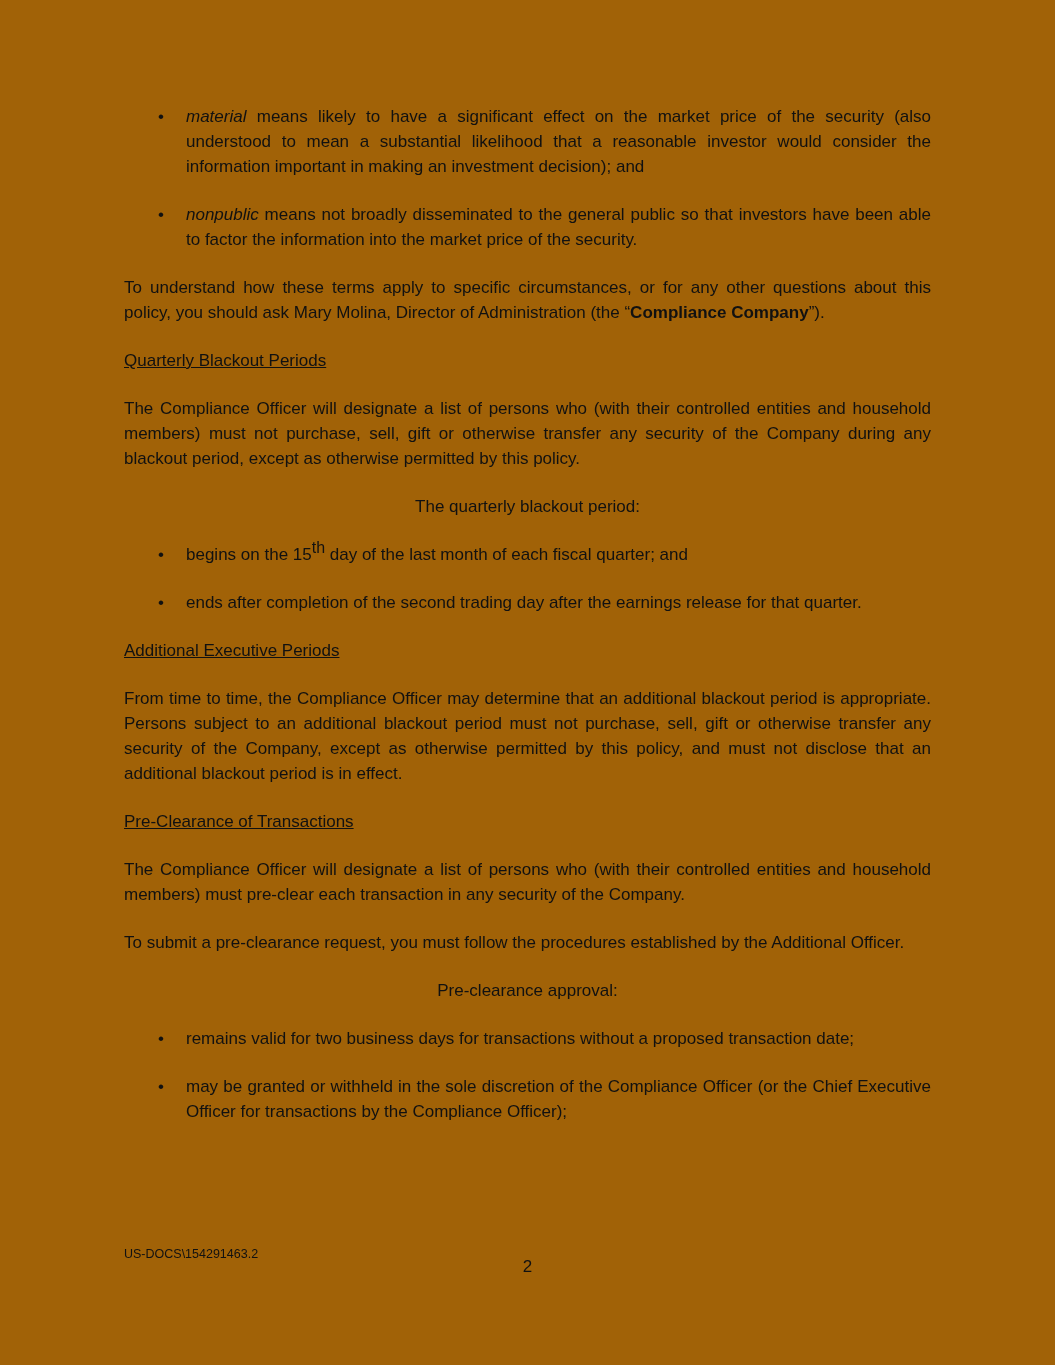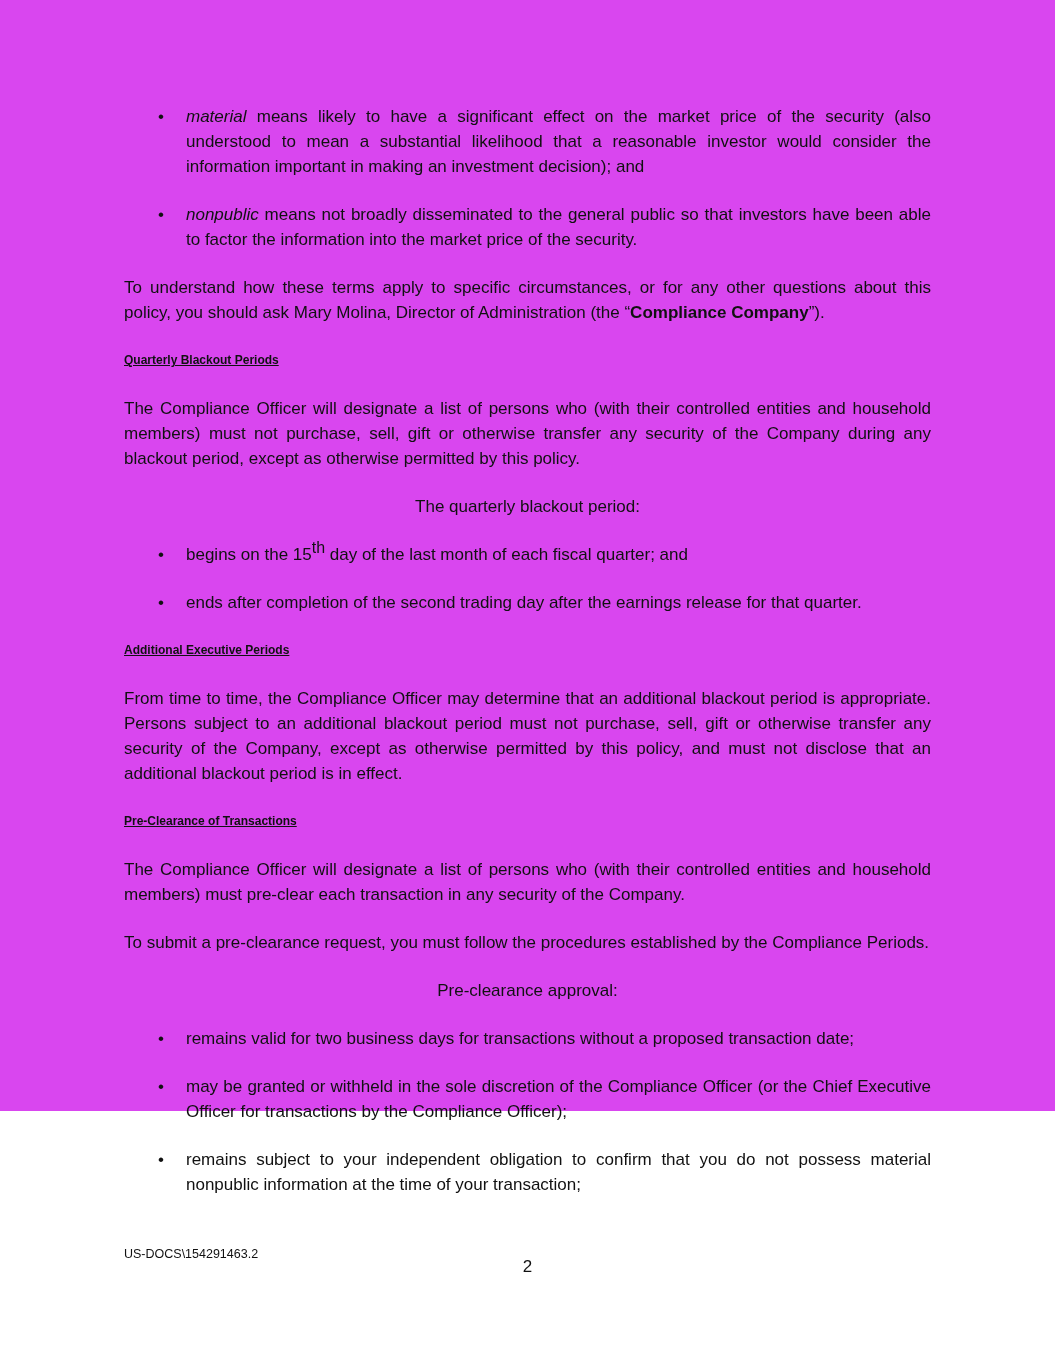--- a/index.html
+++ b/index.html
@@ -8,40 +8,40 @@
     width: 1055px;
     height: 1365px;
     font-family: "Liberation Sans", sans-serif;
     color: #111111;
     position: relative;
     overflow: hidden;
   }
   .page {
     position: relative;
     width: 1055px;
-    height: 1111px;
-    background: #d946ef;
+    height: 1365px;
+    background: #a16207;
   }
   .content {
     position: absolute;
     top: 104px;
     left: 124px;
     width: 807px;
     font-size: 17px;
     line-height: 25px;
   }
   p {
     text-align: justify;
     margin: 0 0 23px 0;
   }
   p.no-justify { text-align: center; }
   h2 {
-    font-size: 12px;
+    font-size: 17px;
     line-height: 25px;
-    font-weight: 700;
+    font-weight: 400;
     text-decoration: underline;
     margin: 0 0 23px 0;
   }
   ul {
     list-style: none;
     margin: 0 0 23px 0;
     padding-left: 62px;
   }
   li {
     position: relative;
@@ -110,27 +110,26 @@
     </ul>
 
     <h2>Additional Executive Periods</h2>
 
     <p>From time to time, the Compliance Officer may determine that an additional blackout period is appropriate. Persons subject to an additional blackout period must not purchase, sell, gift or otherwise transfer any security of the Company, except as otherwise permitted by this policy, and must not disclose that an additional blackout period is in effect.</p>
 
     <h2>Pre-Clearance of Transactions</h2>
 
     <p>The Compliance Officer will designate a list of persons who (with their controlled entities and household members) must pre-clear each transaction in any security of the Company.</p>
 
-    <p>To submit a pre-clearance request, you must follow the procedures established by the Compliance Periods.</p>
+    <p>To submit a pre-clearance request, you must follow the procedures established by the Additional Officer.</p>
 
     <p class="no-justify">Pre-clearance approval:</p>
 
     <ul>
       <li>remains valid for two business days for transactions without a proposed transaction date;</li>
       <li>may be granted or withheld in the sole discretion of the Compliance Officer (or the Chief Executive Officer for transactions by the Compliance Officer);</li>
-      <li>remains subject to your independent obligation to confirm that you do not possess material nonpublic information at the time of your transaction;</li>
     </ul>
 
   </div>
 
   <div class="page-number">2</div>
   <div class="doc-id">US-DOCS\154291463.2</div>
 </div>
 
 </body></html>

